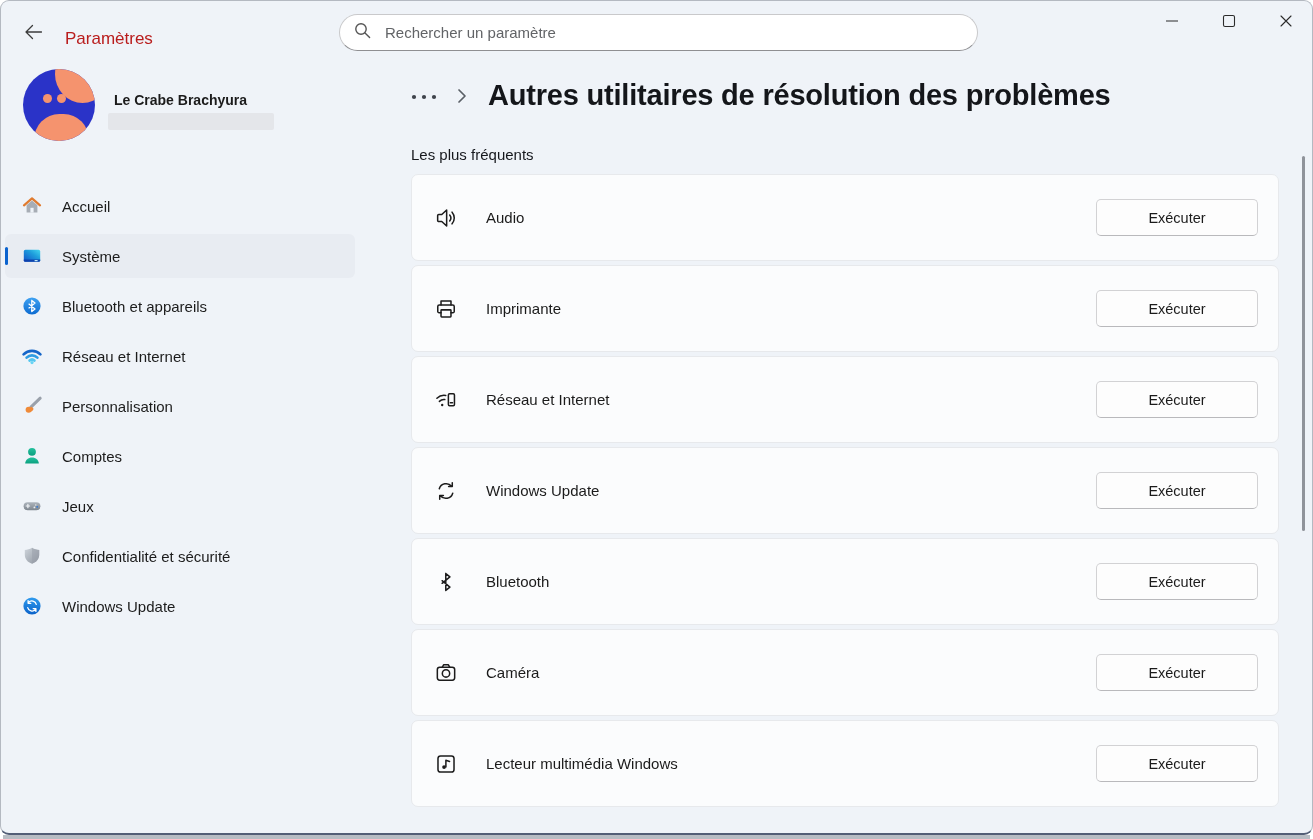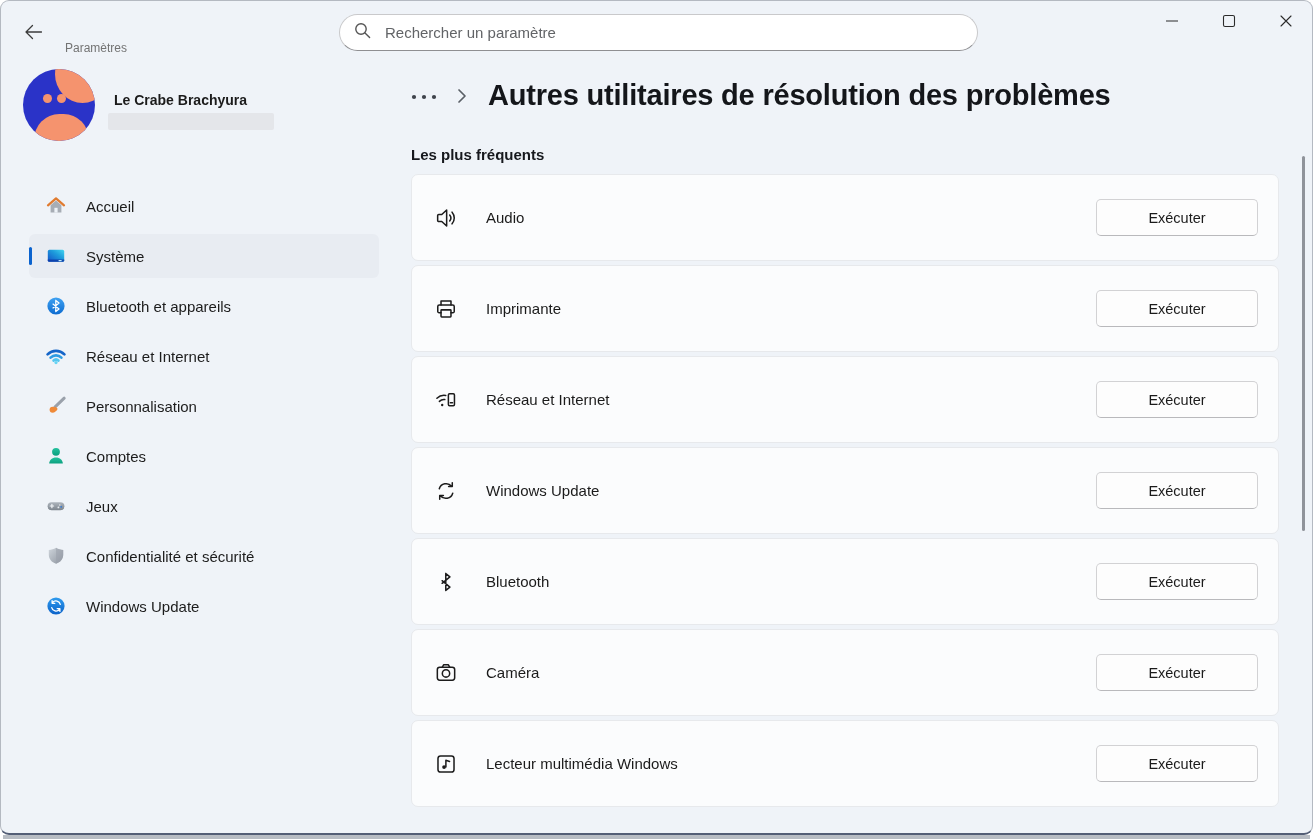--- a/index.html
+++ b/index.html
@@ -6,58 +6,58 @@
   body{width:1313px;height:839px;position:relative;overflow:hidden;
        font-family:"Liberation Sans","DejaVu Sans",sans-serif;color:#1b1b1b;}
   .window{position:absolute;left:0;top:0;width:1313px;height:835px;box-sizing:border-box;
           background:#eff3f8;border:1px solid #b4b9c1;border-bottom:2px solid #535e76;
           border-radius:9px;overflow:hidden;}
   .below-strip{position:absolute;left:3px;right:3px;top:835px;height:4px;background:#b7bcc3;}
 
   
   .back-btn{position:absolute;left:14px;top:14px;width:36px;height:36px;border-radius:5px;
             display:flex;align-items:center;justify-content:center;background:transparent;border:none;cursor:pointer;}
-  .app-title{position:absolute;left:64px;top:40px;font-size:12px;color:#737373;}
+  .app-title{position:absolute;left:64px;top:28px;font-size:17px;color:#b91c1c;}
   .search-box{position:absolute;left:338px;top:13px;width:639px;height:37px;box-sizing:border-box;
               background:#ffffff;border:1px solid #c9c9cb;border-bottom:1px solid #8f8f92;
               border-radius:19px;display:flex;align-items:center;padding:8px 14px;}
   .search-box input{border:none;outline:none;flex:1;font-size:15px;color:#1b1b1b;background:transparent;
                     margin-left:12px;font-family:inherit;}
   .search-box input::placeholder{color:#626467;}
   .win-btn{position:absolute;top:0;width:57px;height:42px;display:flex;align-items:center;justify-content:center;
            background:transparent;border:none;cursor:pointer;}
   .win-btn.min{left:1142px;} .win-btn.max{left:1199px;} .win-btn.close{left:1256px;}
 
   
   .avatar{position:absolute;left:22px;top:68px;width:72px;height:72px;border-radius:50%;
           background:#2a33c8;overflow:hidden;}
   .avatar .blob-tr{position:absolute;right:-15px;top:-24px;width:55px;height:58px;border-radius:50%;background:#f5936e;}
   .avatar .blob-b{position:absolute;left:11px;bottom:-29px;width:55px;height:56px;border-radius:46%;background:#f5936e;}
   .avatar .eye{position:absolute;width:9px;height:9px;border-radius:50%;background:#f5936e;}
   .avatar .eye1{left:20px;top:25px;} .avatar .eye2{left:34px;top:25px;}
   .user-name{position:absolute;left:113px;top:90px;font-size:14px;font-weight:bold;color:#1b1b1b;line-height:18px;}
   .user-skeleton{position:absolute;left:107px;top:112px;width:166px;height:17px;background:#e4e6ea;border-radius:2px;}
 
-  .sidebar-nav{position:absolute;left:28px;top:183px;width:350px;}
+  .sidebar-nav{position:absolute;left:4px;top:183px;width:350px;}
   .nav-item{position:relative;height:44px;margin-bottom:6px;border-radius:6px;display:flex;align-items:center;cursor:pointer;}
   .nav-item.selected{background:#e8ecf2;}
   .accent-pill{display:none;}
   .nav-item.selected .accent-pill{display:block;position:absolute;left:0;top:13px;width:3px;height:18px;
                border-radius:2px;background:var(--accent,#0b63ce);}
   .nav-icon{width:22px;height:22px;margin-left:16px;display:flex;align-items:center;justify-content:center;}
   .nav-icon svg{width:22px;height:22px;}
   .nav-label{margin-left:19px;font-size:15px;color:#1c1c1c;}
 
   
   .main{position:absolute;left:410px;top:0;width:868px;}
   .crumb-row{margin-top:70px;height:48px;display:flex;align-items:center;}
   .crumb-ellipsis{width:30px;height:24px;border:none;background:transparent;display:flex;align-items:center;cursor:pointer;padding:0;}
   .crumb-chevron{margin:2px 13px 0 16px;display:flex;align-items:center;}
   .page-title{margin:0 0 0 8px;font-size:29px;font-weight:700;letter-spacing:-0.2px;color:#14161a;white-space:nowrap;}
-  .section-head{margin:0;font-size:15px;font-weight:700;color:#16181d;line-height:19px;}
+  .section-head{margin:0;font-size:15px;font-weight:400;color:#16181d;line-height:19px;}
   .section:first-child .section-head{margin-top:26px;margin-bottom:10px;}
   .section + .section .section-head{margin-top:38px;margin-bottom:12px;}
   .ts-card{height:87px;box-sizing:border-box;background:#fbfcfd;border:1px solid #e7e9ec;border-radius:7px;
            display:flex;align-items:center;padding:0 20px 0 21px;margin-bottom:4px;}
   .ts-icon{width:26px;height:26px;display:flex;align-items:center;justify-content:center;}
   .ts-icon svg{width:26px;height:26px;}
   .ts-label{margin-left:27px;font-size:15px;color:#1b1b1b;}
   .run-btn{margin-left:auto;width:162px;height:37px;background:#fdfdfd;border:1px solid #d2d2d4;
            border-bottom-color:#b9b9bc;border-radius:5px;font-size:14.5px;color:#1b1b1b;cursor:pointer;
            font-family:inherit;}

